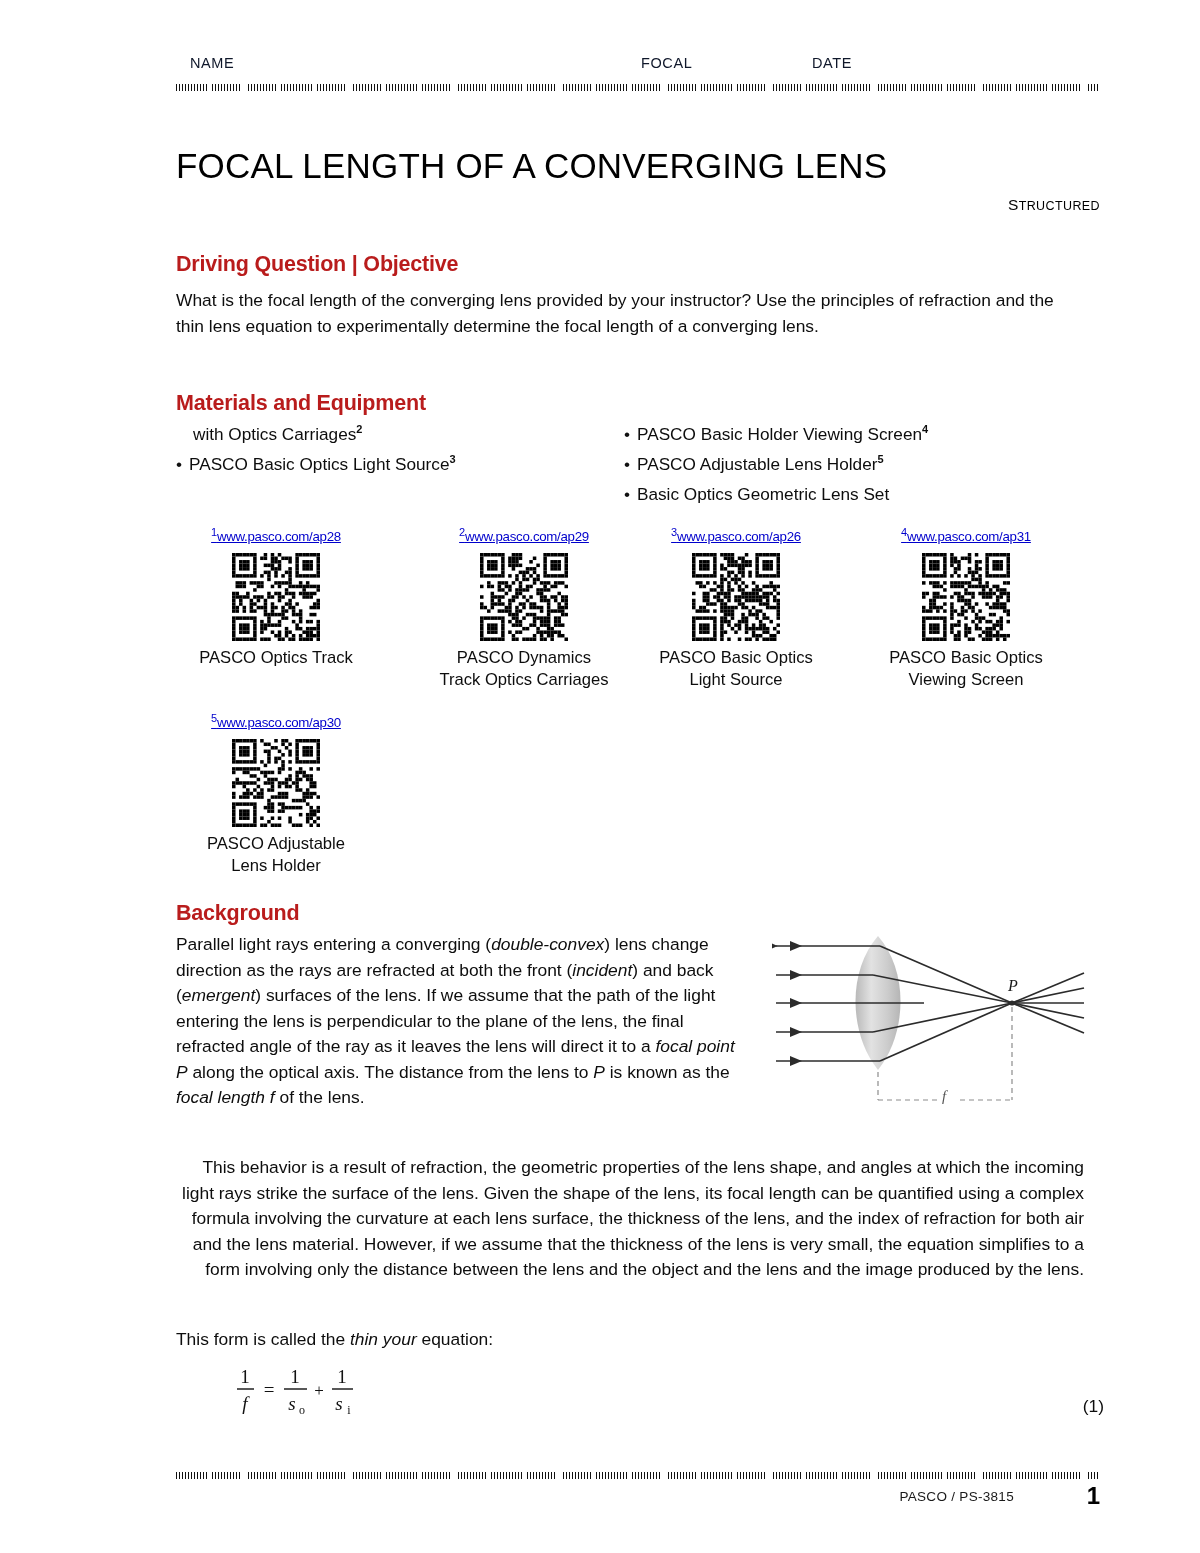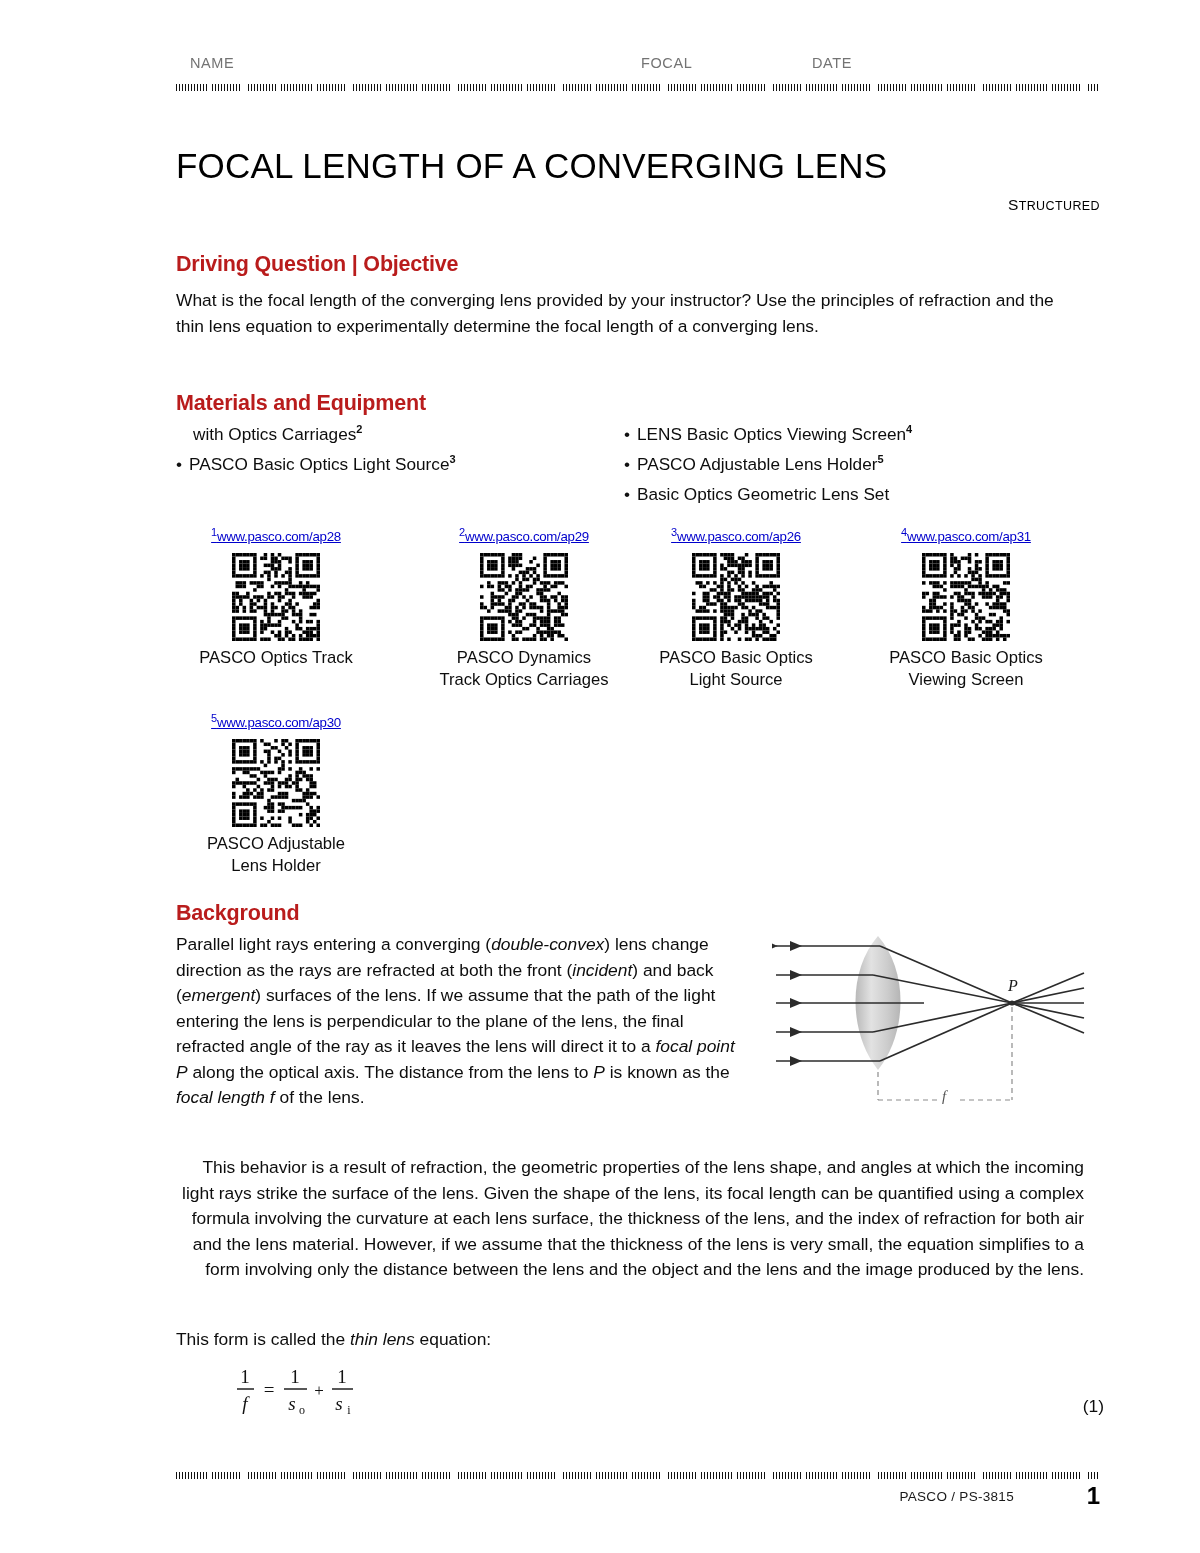--- a/index.html
+++ b/index.html
@@ -27,21 +27,21 @@
     position: absolute;
     left: 176px;
     top: 55px;
     width: 924px;
     height: 24px;
   }
   .hdr span {
     position: absolute;
     font-size: 14.5px;
     letter-spacing: 0.6px;
-    color: #737373;
+    color: #0f172a;
     white-space: nowrap;
   }
   .hdr-name   { left: 14px;  top: 0; }
   .hdr-period { left: 465px; top: 0; }
   .hdr-date   { left: 636px; top: 0; }
 
   .rule {
     position: absolute;
     left: 176px;
     width: 924px;
@@ -251,21 +251,21 @@
   <div class="h2 h-driving">Driving Question | Objective</div>
   <div class="para p-driving">What is the focal length of the converging lens provided by your instructor? Use the principles of refraction and the thin lens equation to experimentally determine the focal length of a converging lens.</div>
 
   <div class="h2 h-materials">Materials and Equipment</div>
 
   <div class="mat-col mat-left" id="mat-left">
       <div class="mat-item mat-sub"><span>with Optics Carriages</span><sup>2</sup></div>
       <div class="mat-item"><span class="bullet">•</span><span>PASCO Basic Optics Light Source</span><sup>3</sup></div>
     </div>
   <div class="mat-col mat-right" id="mat-right">
-      <div class="mat-item"><span class="bullet">•</span><span>LENS Basic Optics Viewing Screen</span><sup>4</sup></div>
+      <div class="mat-item"><span class="bullet">•</span><span>PASCO Basic Holder Viewing Screen</span><sup>4</sup></div>
       <div class="mat-item"><span class="bullet">•</span><span>PASCO Adjustable Lens Holder</span><sup>5</sup></div>
       <div class="mat-item"><span class="bullet">•</span><span>Basic Optics Geometric Lens Set</span></div>
     </div>
 
   <div id="qr-host">
       <div class="qr-block" style="left: 176px; top: 527px;"><a class="qr-link"><sup>1</sup>www.pasco.com/ap28</a><svg class="qr-img" viewBox="0 0 88 88" xmlns="http://www.w3.org/2000/svg">
           <rect width="88" height="88" fill="#fff"></rect>
           <g fill="#000">
             <rect x="0.00" y="0.00" width="3.52" height="3.52"></rect>
             <rect x="3.52" y="0.00" width="3.52" height="3.52"></rect>
@@ -1915,21 +1915,21 @@
         <line x1="106" y1="178" x2="166" y2="178"></line>
         <line x1="188" y1="178" x2="240" y2="178"></line>
       </g>
     </svg>
     <span style="position:absolute;left:236px;top:55px;font-size:16px;font-style:italic;font-family:'Liberation Serif',serif;color:#1a1a1a;">P</span>
     <span style="position:absolute;left:170px;top:166px;font-size:15px;font-style:italic;font-family:'Liberation Serif',serif;color:#555;">f</span>
   </div>
 
   <div class="para p-bg2">This behavior is a result of refraction, the geometric properties of the lens shape, and angles at which the incoming light rays strike the surface of the lens. Given the shape of the lens, its focal length can be quantified using a complex formula involving the curvature at each lens surface, the thickness of the lens, and the index of refraction for both air and the lens material. However, if we assume that the thickness of the lens is very small, the equation simplifies to a form involving only the distance between the lens and the object and the lens and the image produced by the lens.</div>
 
-  <div class="para p-bg3" id="bg3"><span>This form is called the </span><i>thin lens</i><span> equation:</span></div>
+  <div class="para p-bg3" id="bg3"><span>This form is called the </span><i>thin your</i><span> equation:</span></div>
 
   <div class="eq-wrap">
     <svg width="180" height="60" viewBox="0 0 180 60" xmlns="http://www.w3.org/2000/svg" font-family="'Liberation Serif', serif">
 
       <text id="e-lnum" x="13" y="21" font-size="19" text-anchor="middle" fill="#111">1</text>
       <line x1="5" y1="27" x2="22" y2="27" stroke="#111" stroke-width="1.4"></line>
       <text id="e-lden" x="13" y="48" font-size="19" font-style="italic" text-anchor="middle" fill="#111">f</text>
 
       <text id="e-eq" x="37" y="34" font-size="19" text-anchor="middle" fill="#111">=</text>
 

